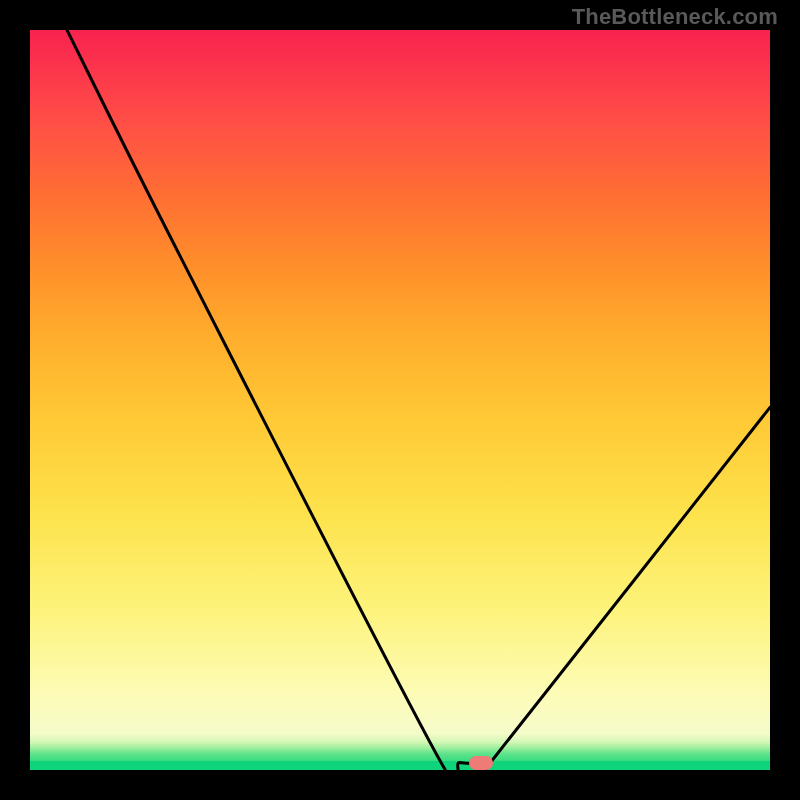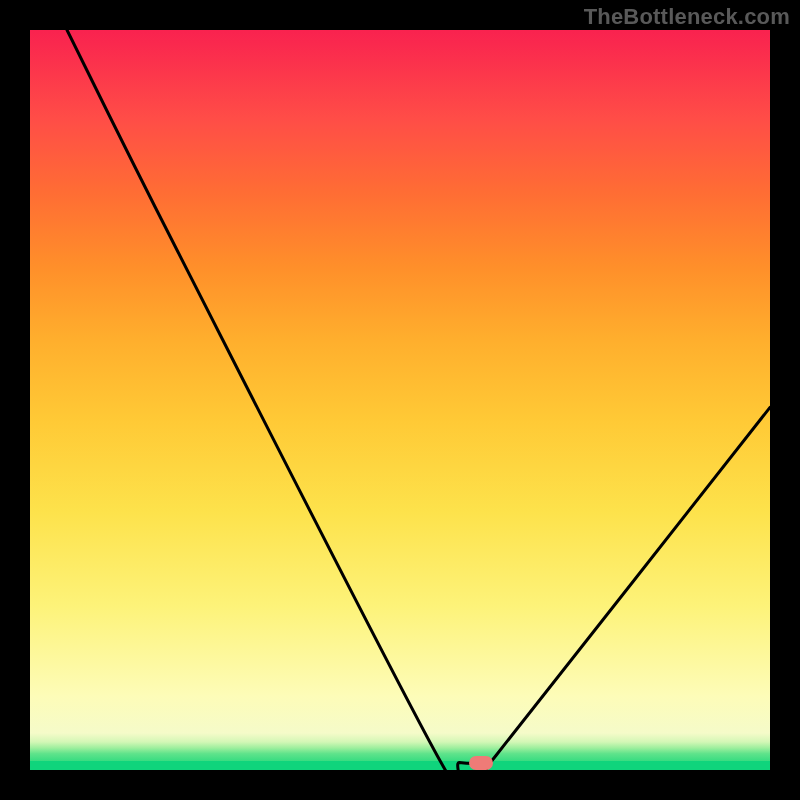--- a/index.html
+++ b/index.html
@@ -13,21 +13,21 @@
   }
   .frame {
     position: relative;
     width: 800px;
     height: 800px;
     background: #000;
   }
   .watermark {
     position: absolute;
     top: 4px;
-    right: 10px;
+    right: 22px;
     color: #595959;
     font-size: 22px;
     font-weight: 600;
     letter-spacing: 0.2px;
     z-index: 5;
   }
   .plot-clip {
     position: absolute;
     left: 30px;
     top: 30px;

